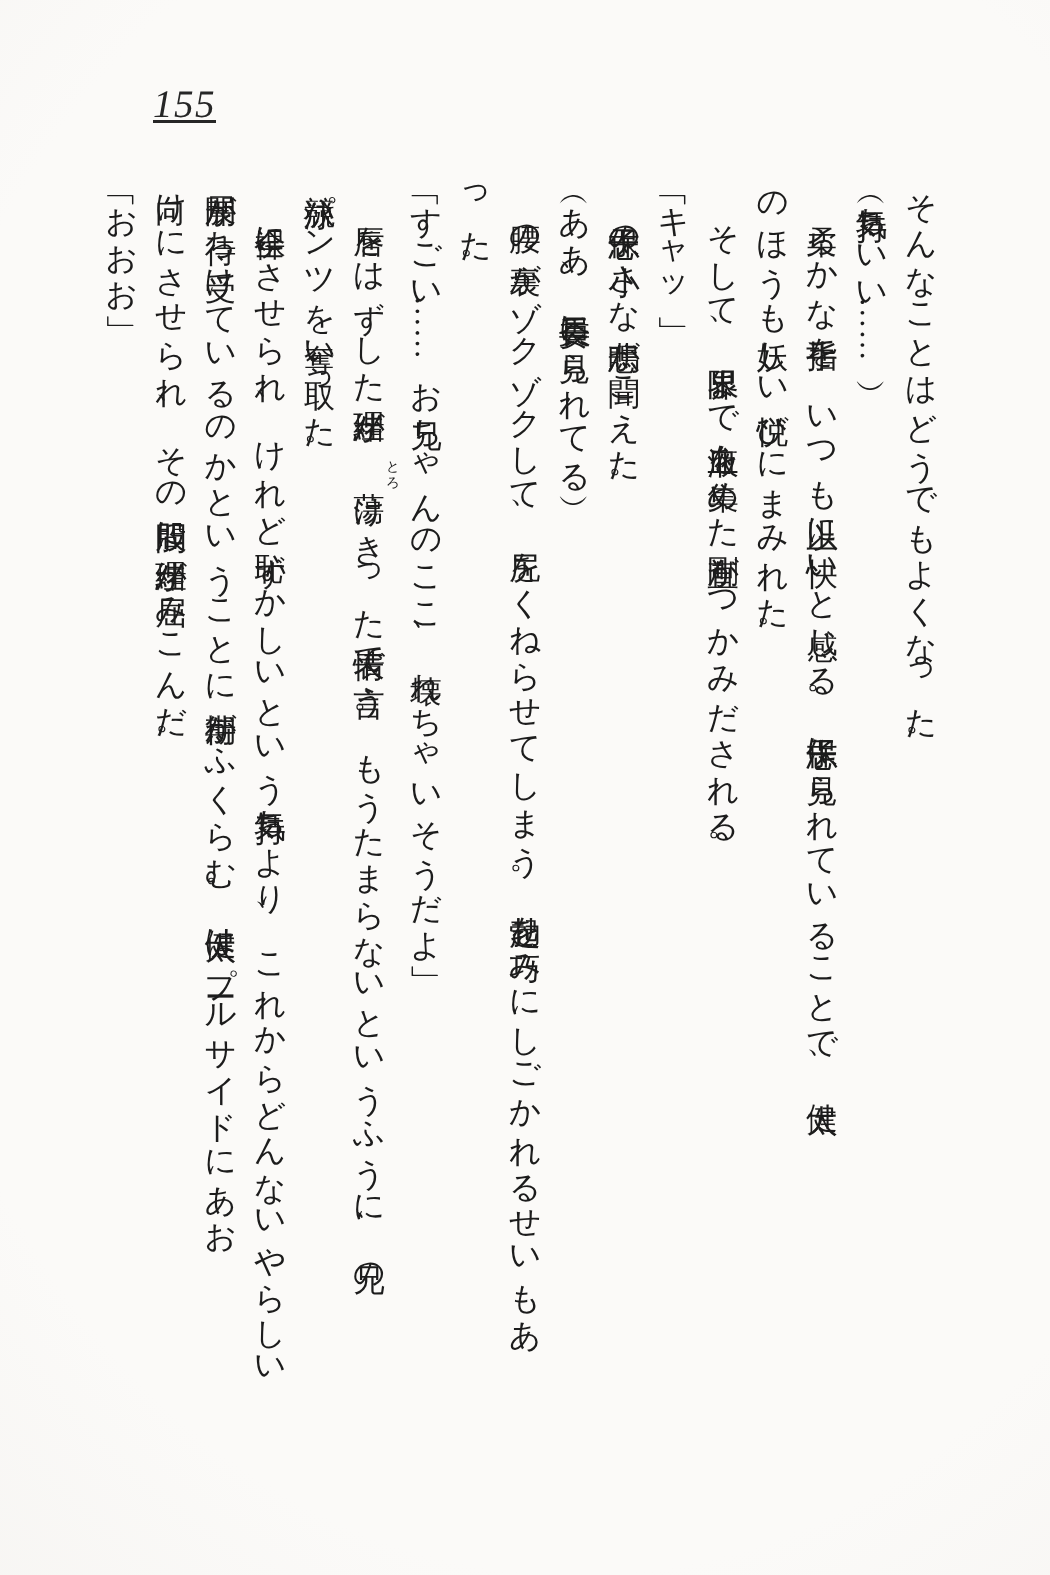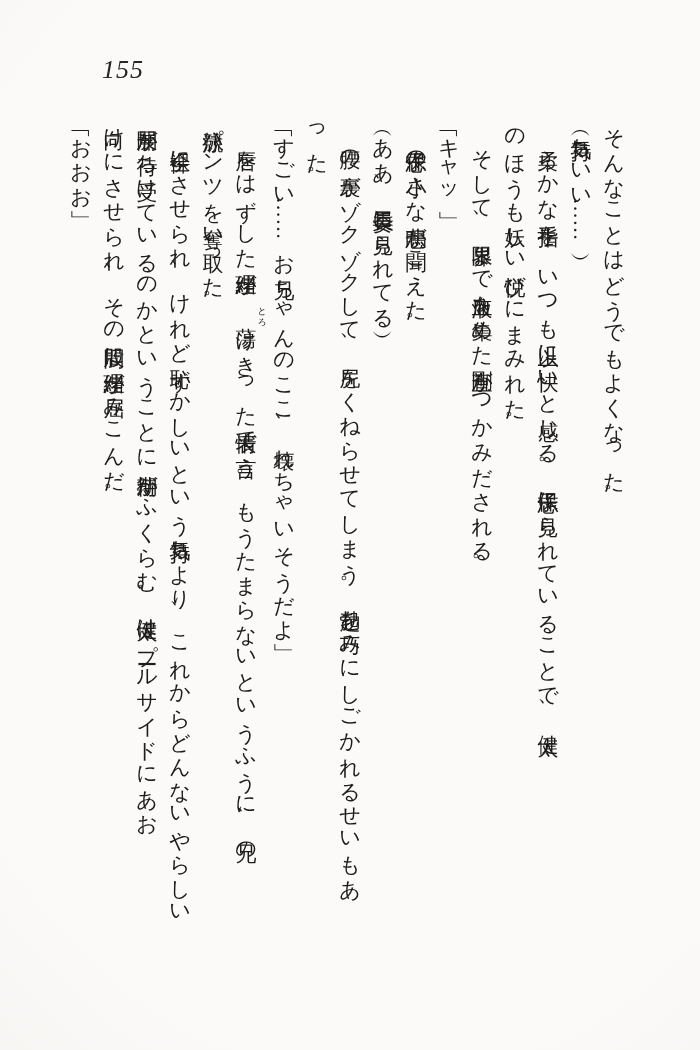--- a/index.html
+++ b/index.html
@@ -22,20 +22,21 @@
   }
   .page-number {
     position: absolute;
     top: 55px;
     left: 102px;
     font-size: 26px;
     font-style: italic;
     color: #262626;
     letter-spacing: 1px;
     font-family: "Liberation Serif", "DejaVu Serif", serif;
+    text-decoration: underline;
   }
   .text-area {
     position: absolute;
     top: 114px;
     right: 70px;
     height: 890px;
     writing-mode: vertical-rl;
     text-orientation: mixed;
     color: #1c1c1c;
     font-size: 21px;

